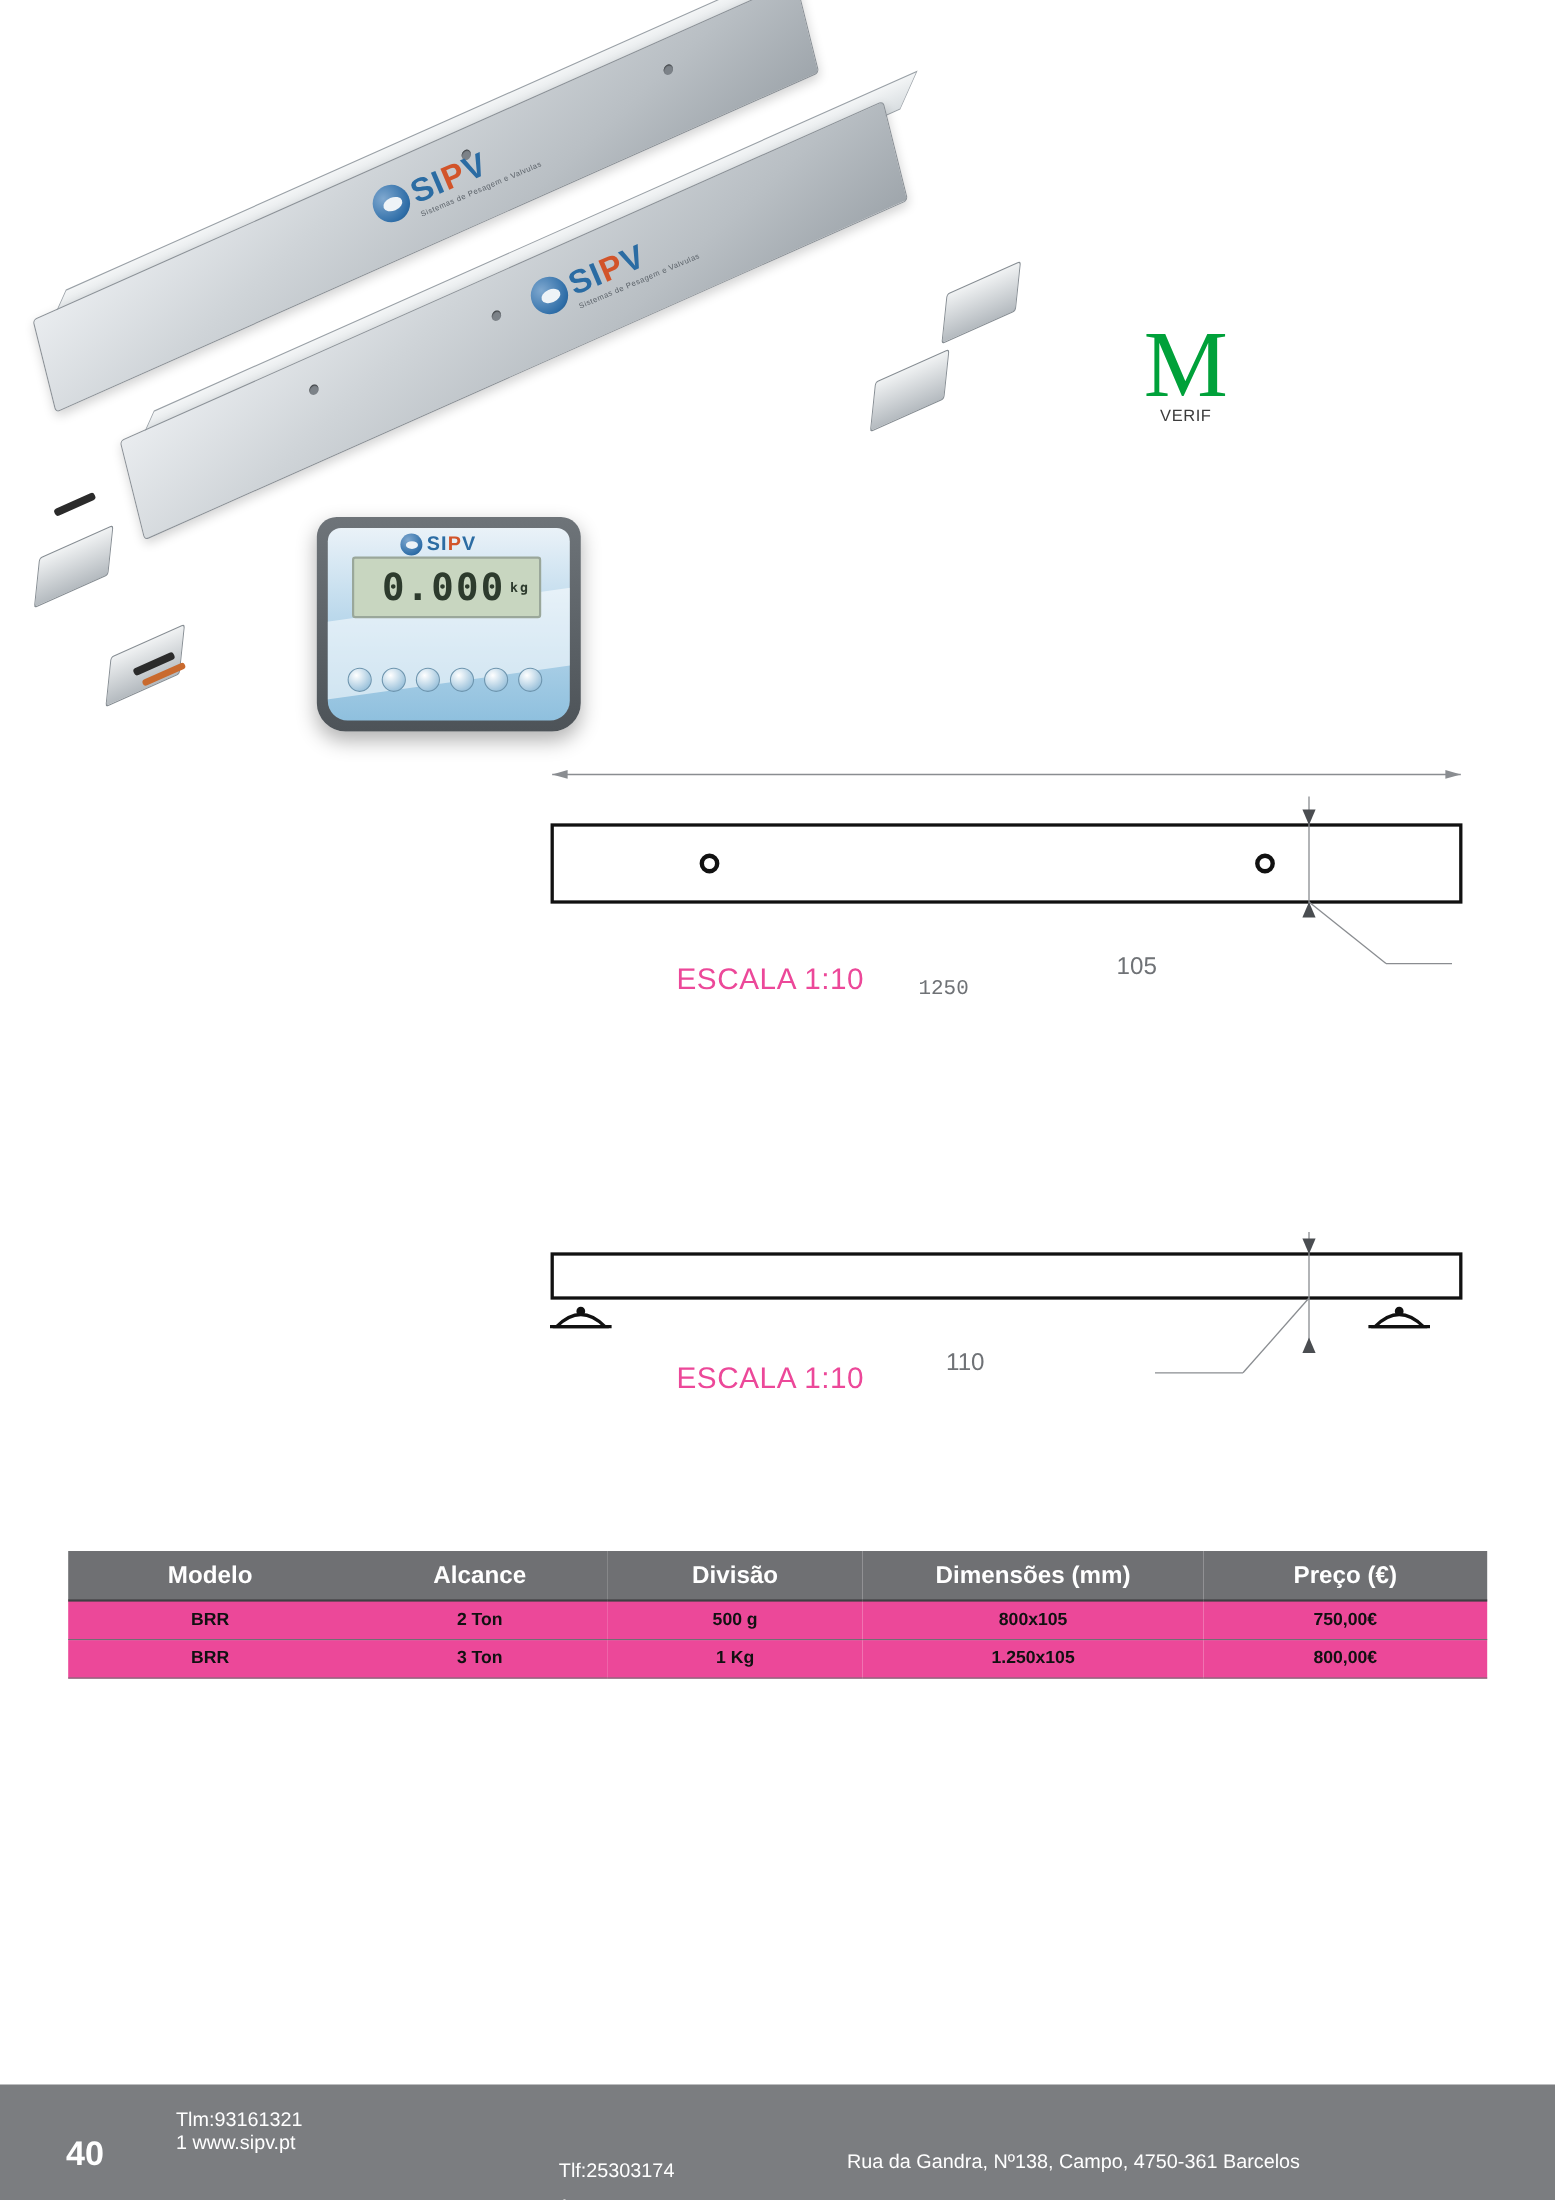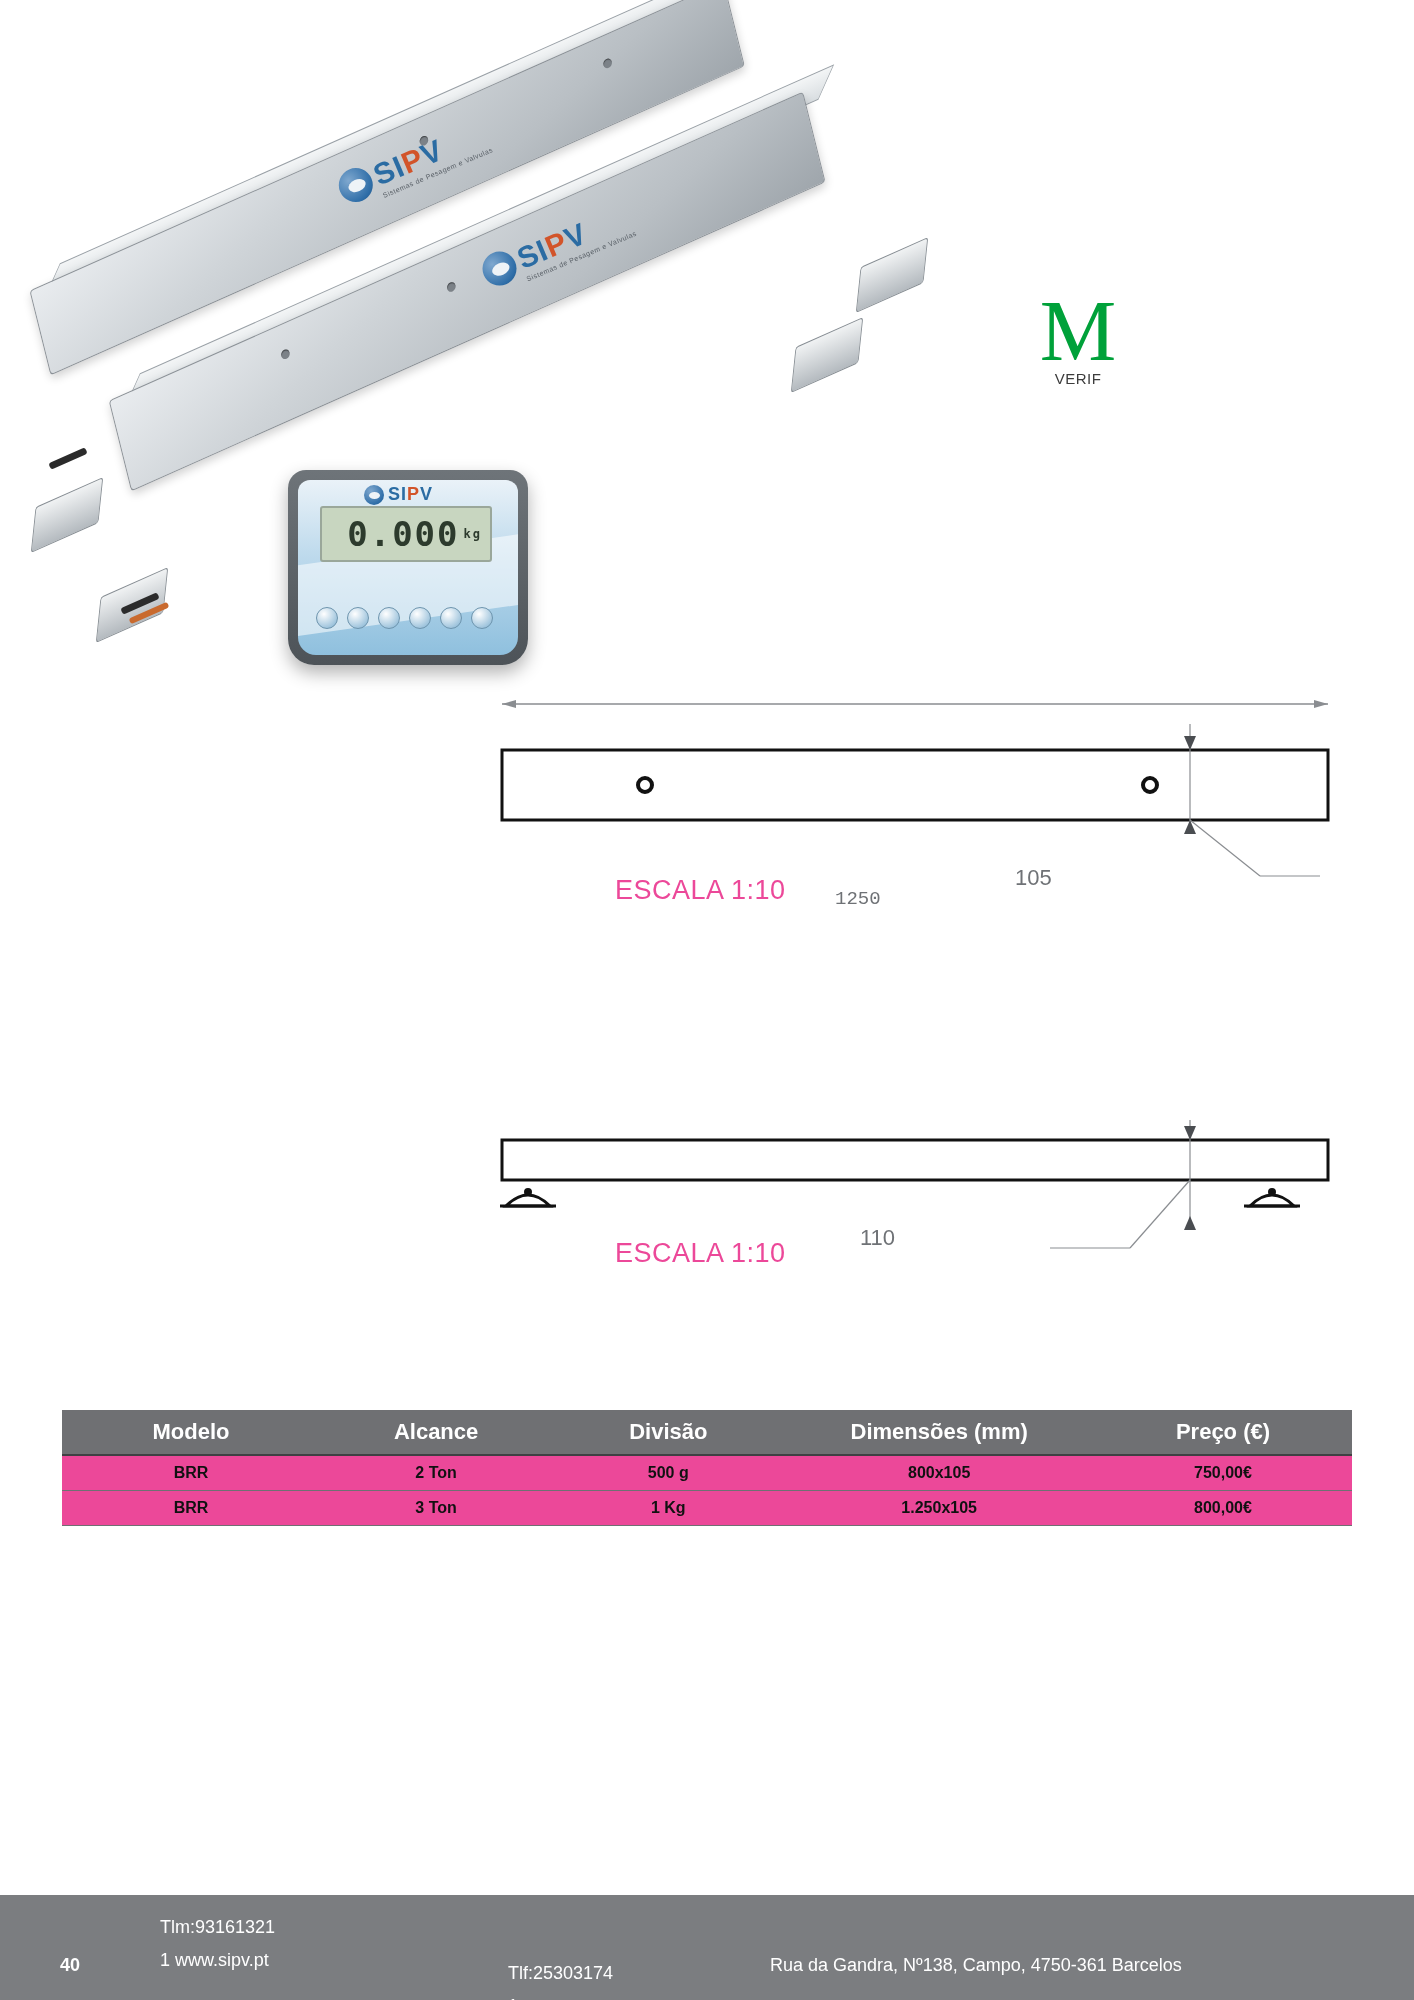--- a/index.html
+++ b/index.html
@@ -197,24 +197,24 @@
     background:#7b7d80;
     color:#ffffff;
   }
   .footer-inner {
     position:relative; height:100%;
     padding: 18px 60px 0 60px;
     font-size:18px;
   }
   .f-page {
     position:absolute; left:60px; bottom:24px;
-    font-size:18px; font-weight:bold; color:#ffffff;
+    font-size:31px; font-weight:bold; color:#ffffff;
   }
   .f-col1 { position:absolute; left:160px; top:22px; }
-  .f-col1 .l2 { margin-top:12px; }
+  .f-col1 .l2 { }
   .f-col2 { position:absolute; left:508px; top:22px;margin-top:46px; }
   .f-col2 .l2 { margin-top:12px; }
   .f-addr { position:absolute; left:770px; bottom:24px; }
 </style>
 </head>
 <body>
 
 <div class="photo-area">
 
   <div class="beam-top-face btf1"></div>

